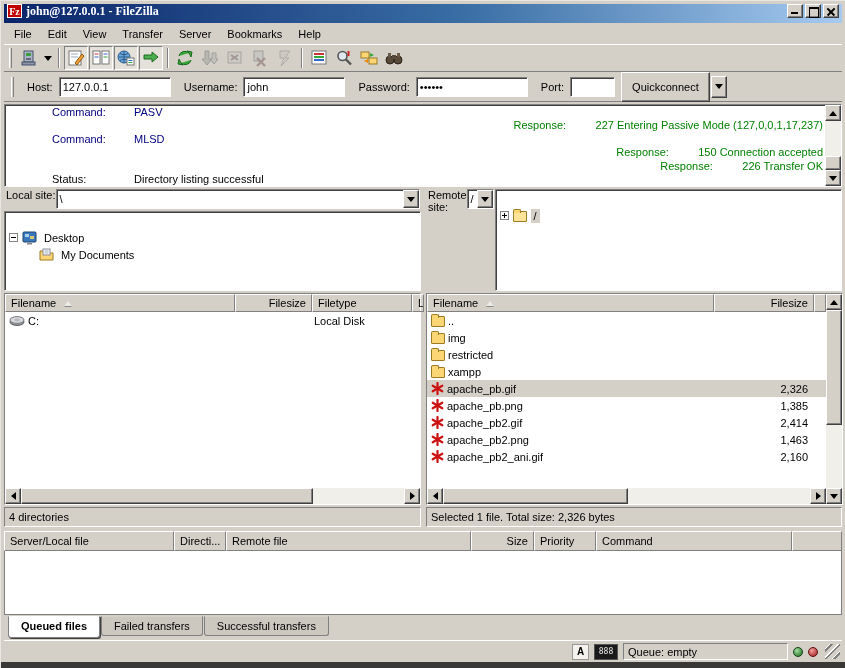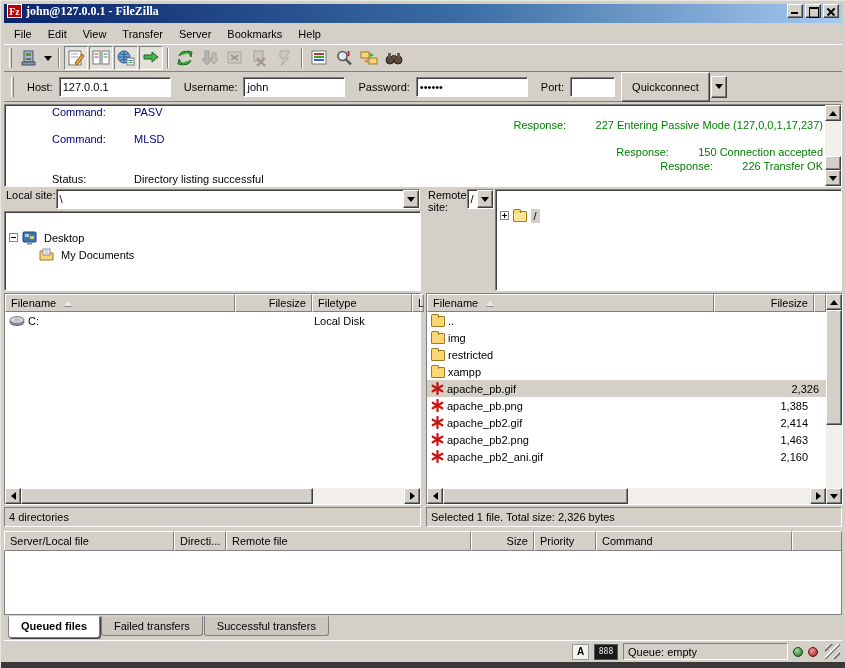--- a/index.html
+++ b/index.html
@@ -103,21 +103,21 @@
   .lists-row { flex:1; margin-top:2px; min-height:0; }
   .listpane { background:#fff; display:flex; flex-direction:column; min-height:0; flex:1; }
   .list-body-wrap { display:flex; flex:1; min-height:0; }
   .list-main { flex:1; display:flex; flex-direction:column; min-width:0; }
   .lheader { height:18px; flex:0 0 18px; display:flex; background:#d4d0c8; }
   .hcell { display:flex; align-items:center; padding:0 5px; border:1px solid #fff; border-right-color:#808080; border-bottom-color:#808080; overflow:hidden; white-space:nowrap; }
   .hcell .sort { width:0;height:0;border-left:4px solid transparent;border-right:4px solid transparent;border-bottom:5px solid #eceae4; margin-left:8px; filter:drop-shadow(0 1px 0 #888); }
   .hcell.right { justify-content:flex-end; }
   .rows { flex:1; overflow:hidden; background:#fff; }
   .frow { display:flex; align-items:center; height:17px; white-space:nowrap; }
-  .frow.selected { background:#d4d0c8;gap:11px; }
+  .frow.selected { background:#d4d0c8; }
   .fcell { display:flex; align-items:center; padding:0 2px; overflow:hidden; }
   .fcell.right { justify-content:flex-end; padding-right:6px; }
   .ficon { margin:0 3px 0 2px; display:flex; flex:0 0 auto; }
 
   
   .lc-name { width:230px; flex:0 0 230px; } .lc-size { width:77px; flex:0 0 77px; }
   .lc-type { width:100px; flex:0 0 100px; } .lc-mod { flex:1; }
   
   .rc-name { width:287px; flex:0 0 287px; } .rc-size { width:100px; flex:0 0 100px; } .rc-fill { flex:1; }
 

